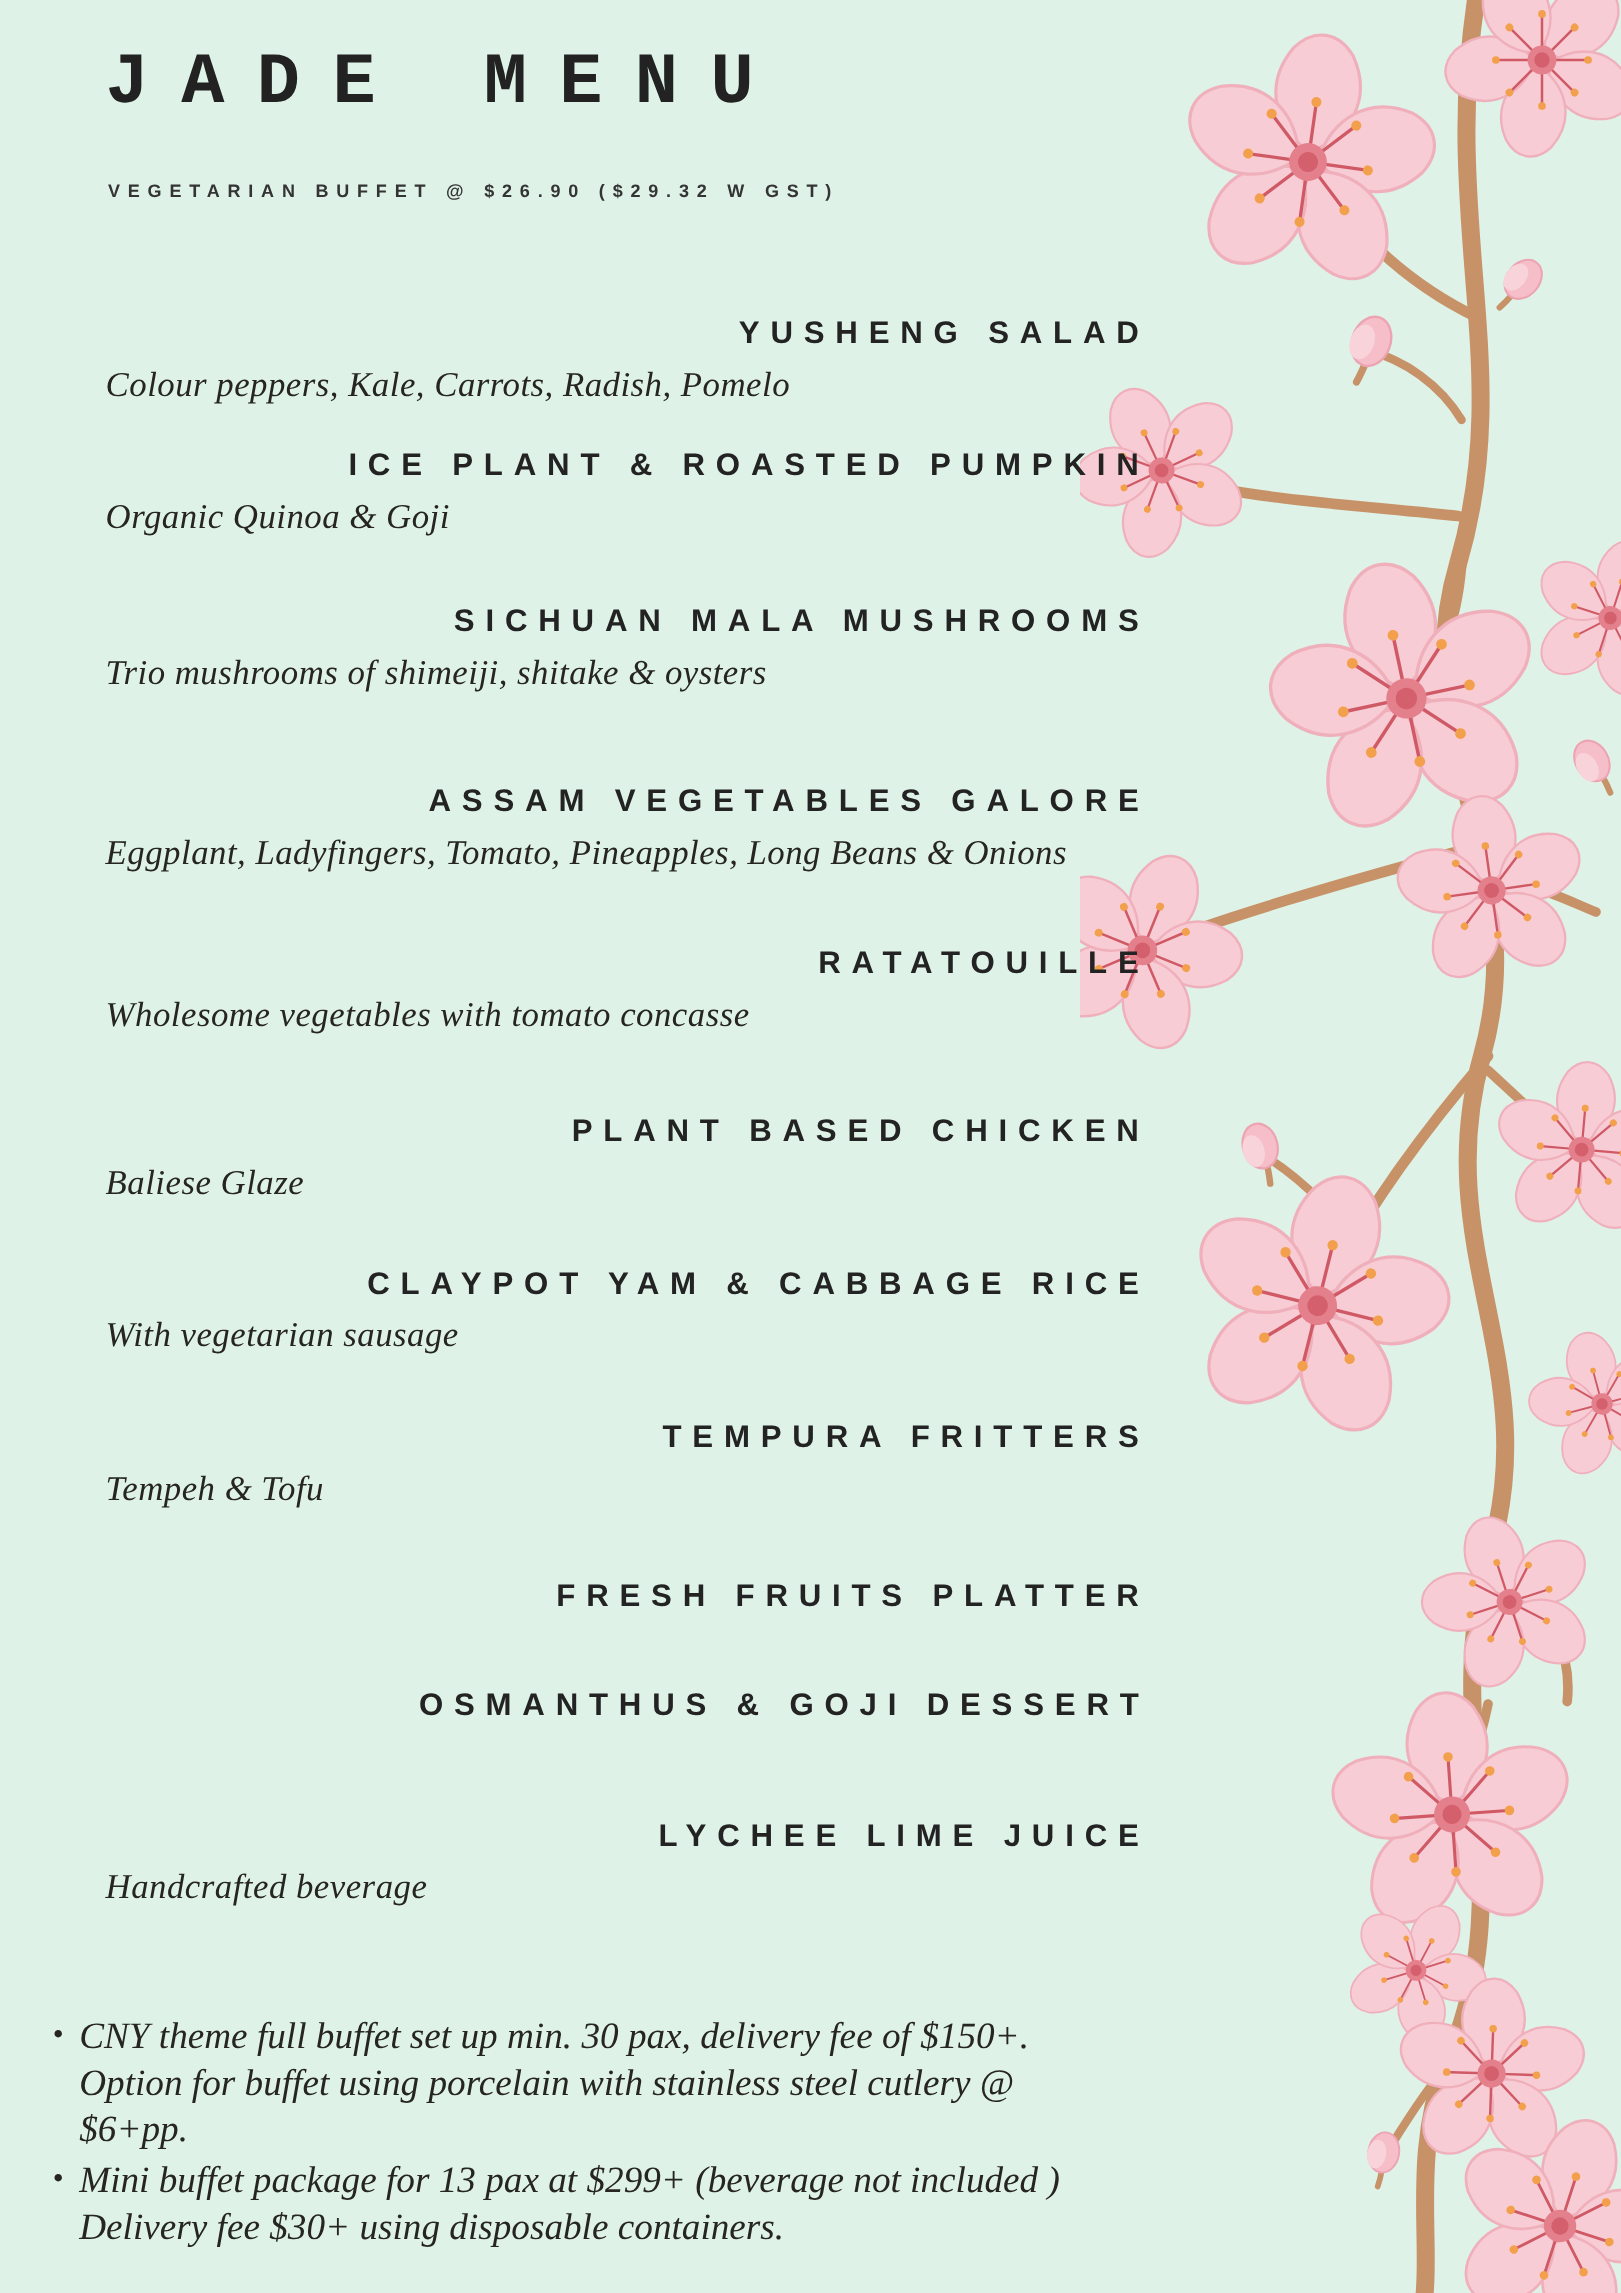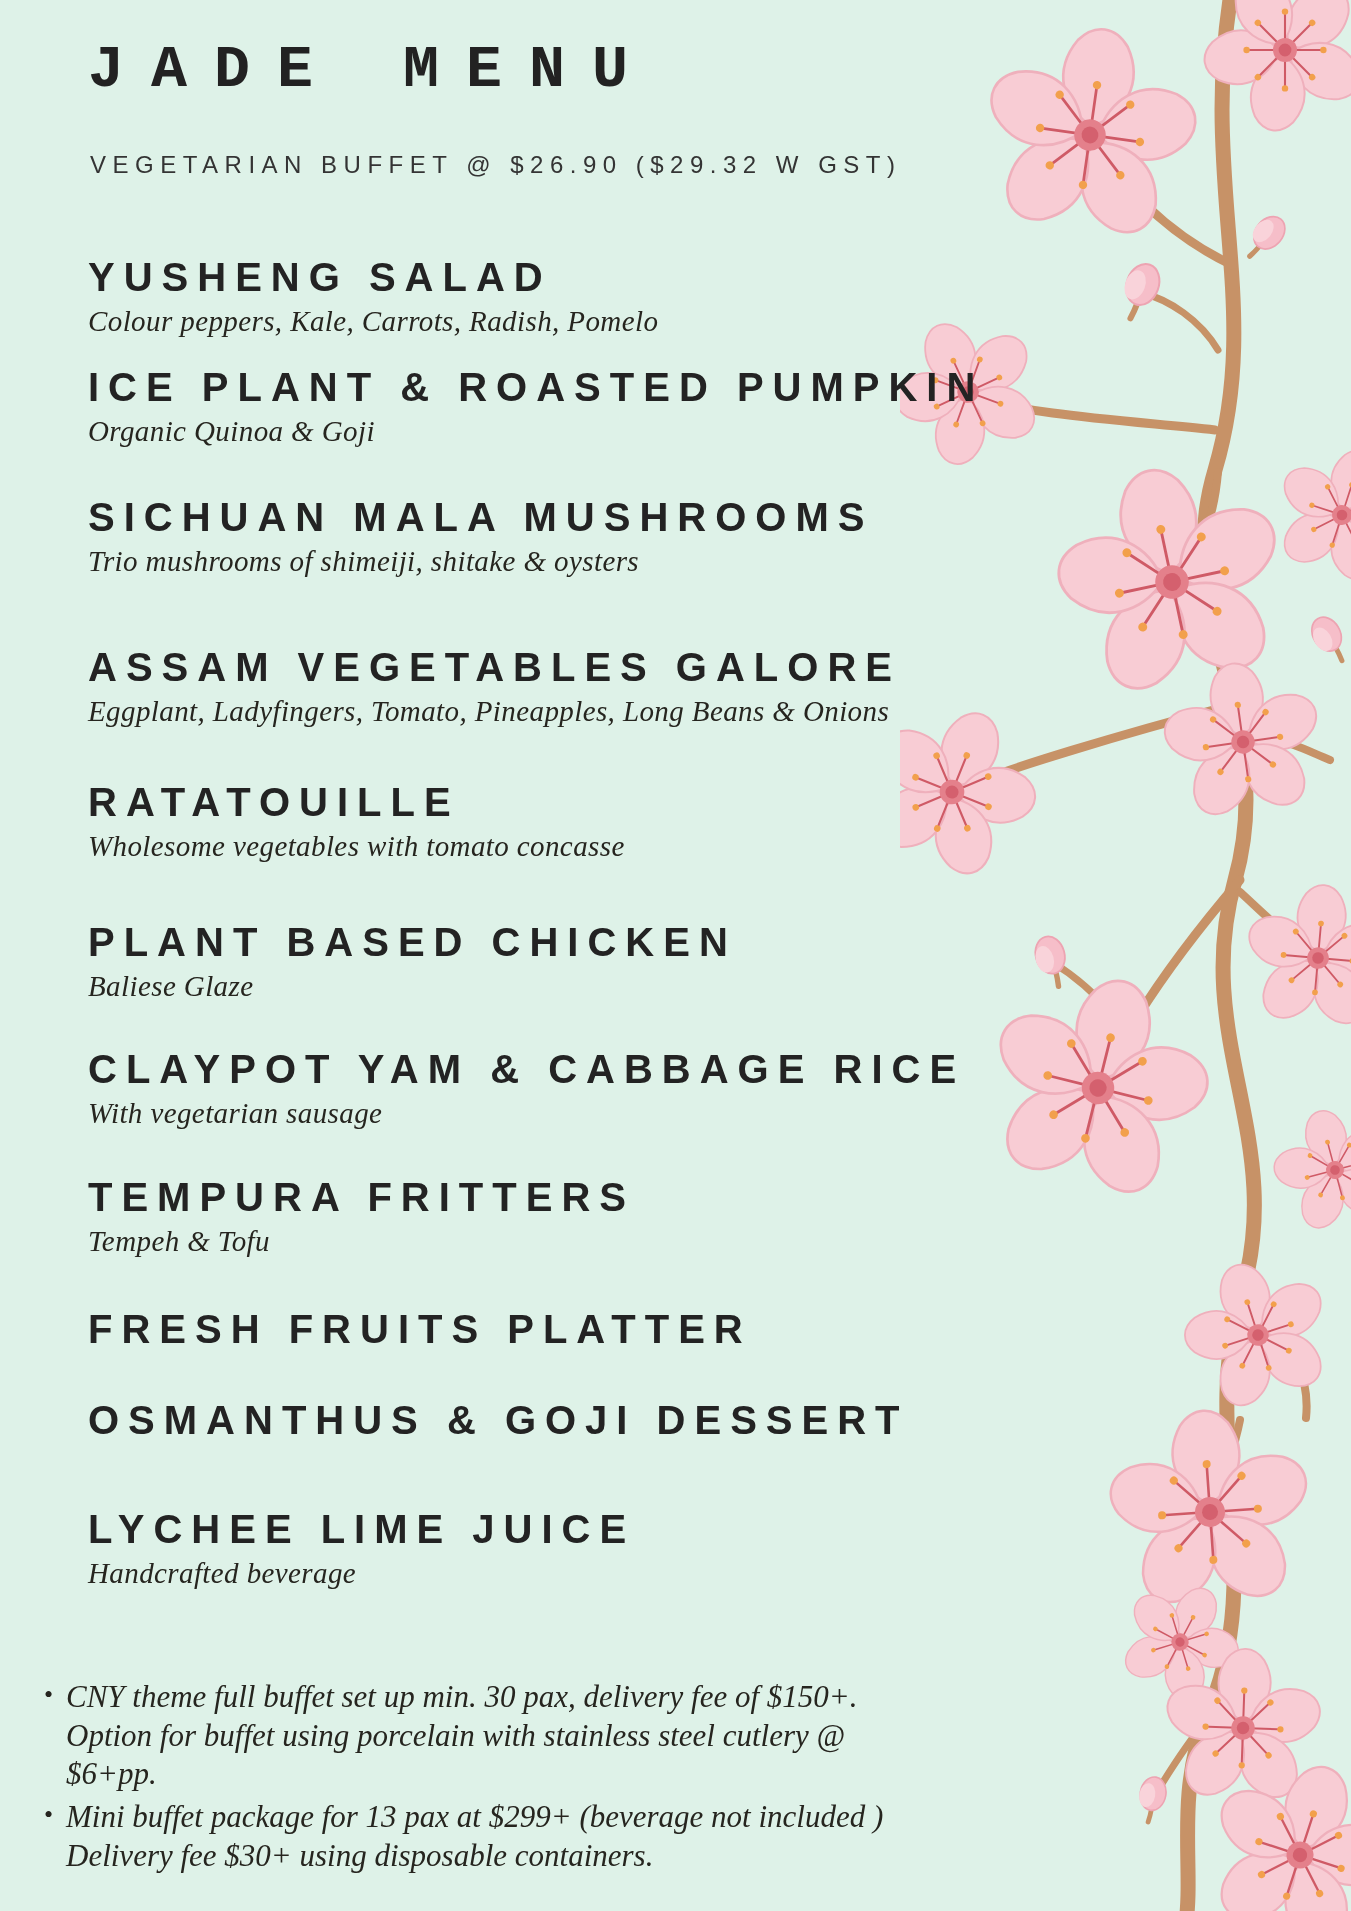--- a/index.html
+++ b/index.html
@@ -12,28 +12,28 @@
 
   .deco{position:absolute;top:0;right:0;width:451px;height:1911px;pointer-events:none;}
 
   .title{
     position:absolute;left:88px;top:36px;
     font-size:60px;font-weight:bold;color:#222;
     letter-spacing:27px;line-height:1.15;white-space:nowrap;font-family:Liberation Mono, monospace;
   }
   .subtitle{
     position:absolute;left:90px;top:151px;
-    font-size:24px;font-weight:normal;color:#343434;
+    font-size:15px;font-weight:bold;color:#343434;
     letter-spacing:6.5px;white-space:nowrap;
   }
 
   .menu-item{position:absolute;left:88px;width:870px;}
   .item-name{
-    font-size:40px;font-weight:bold;color:#232323;
-    letter-spacing:9px;line-height:36px;white-space:nowrap;
+    font-size:26px;font-weight:bold;color:#232323;
+    letter-spacing:9px;line-height:36px;white-space:nowrap;text-align:right;
   }
   .item-desc{
     font-family:"Liberation Serif",serif;font-style:italic;
     font-size:29px;color:#26251f;line-height:36px;margin-top:8px;
     letter-spacing:0.4px;white-space:nowrap;
   }
   .item-desc:empty{display:none;}
 
   .note{
     position:absolute;left:66px;width:860px;

